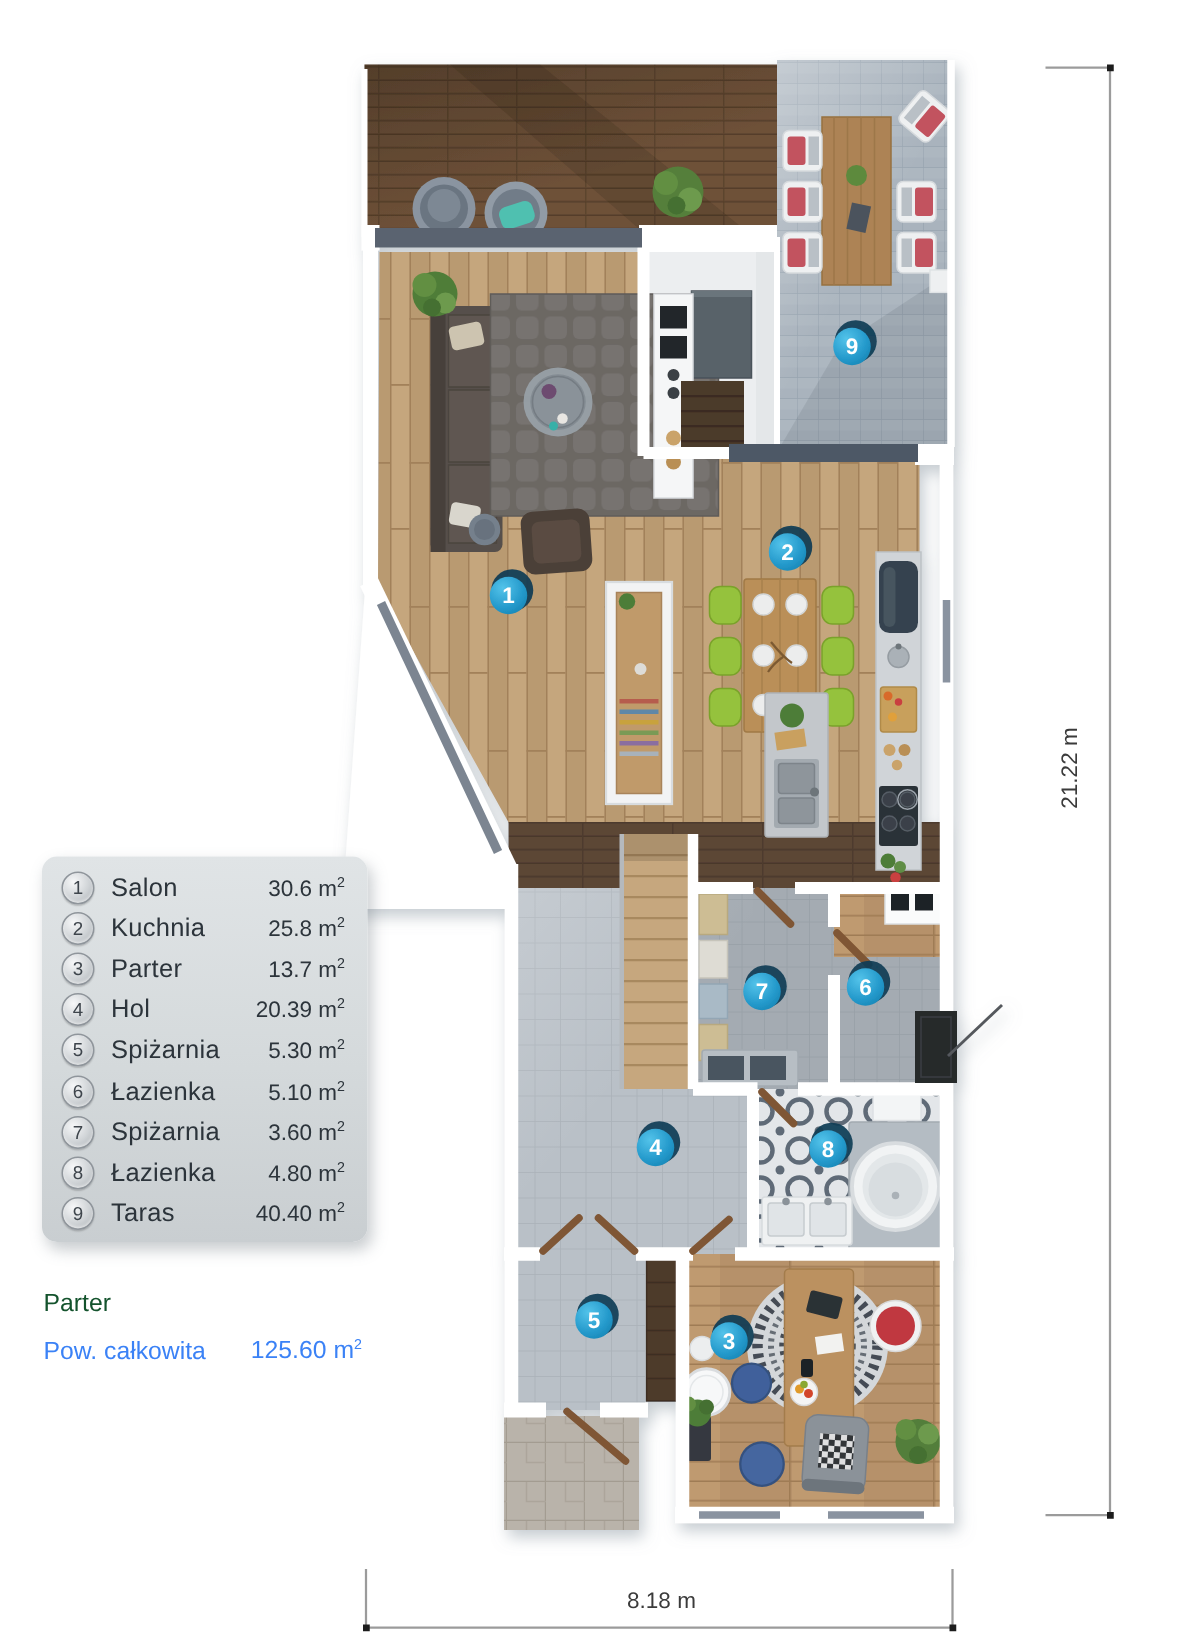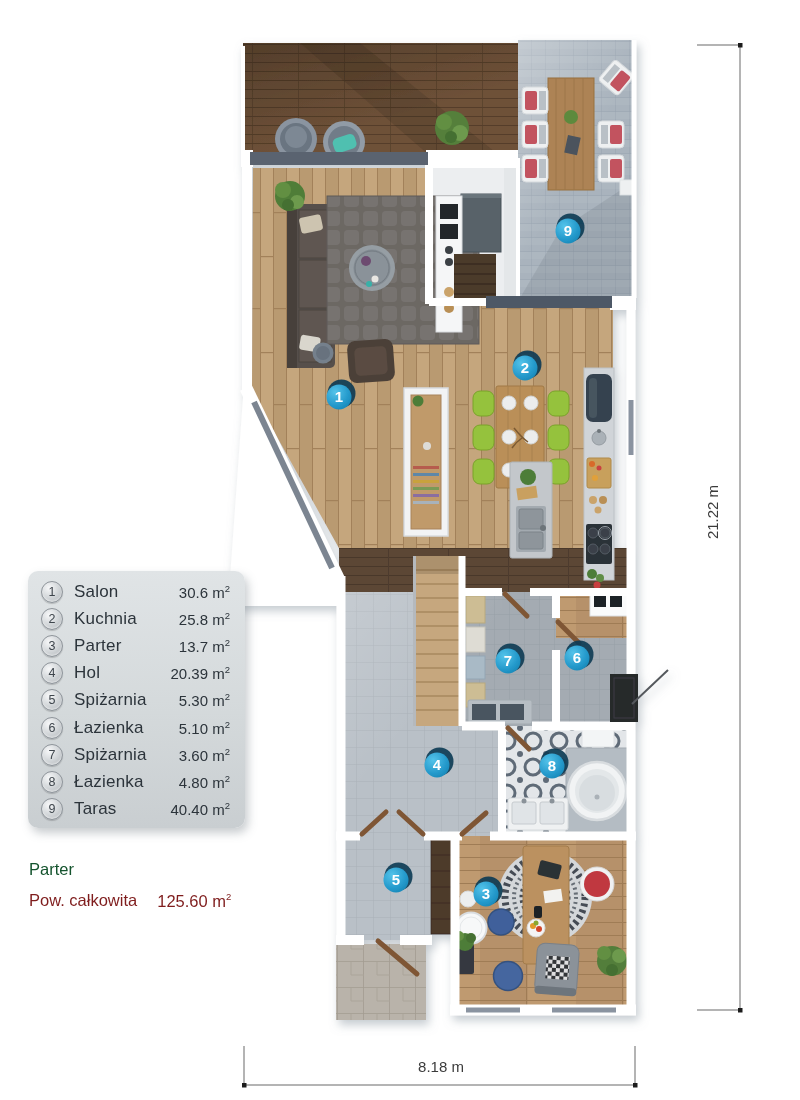--- a/index.html
+++ b/index.html
@@ -12,22 +12,22 @@
   .lrow{display:flex;align-items:center;height:27.2px;padding:0 15px 0 13px}
   .lnum{width:20px;height:20px;border-radius:50%;flex:0 0 auto;
     background:radial-gradient(circle at 35% 30%,#f7f8f9,#cfd3d6 55%,#a9aeb3);
     border:1px solid #8f959b;color:#3e454c;font-size:12.5px;
     display:flex;align-items:center;justify-content:center;
     box-shadow:inset 0 -1px 2px rgba(255,255,255,.6),0 1px 1px rgba(0,0,0,.18)}
   .lname{margin-left:11px;font-size:17px;color:#2c343b;letter-spacing:.2px}
   .larea{margin-left:auto;font-size:15px;color:#2c343b;white-space:nowrap}
   sup{font-size:9.5px}
   .floor-label{position:absolute;left:29px;top:860px;font-size:16.5px;color:#14532d}
-  .total-row{position:absolute;left:29px;top:891px;font-size:16.5px;color:#7f1d1d;display:flex;align-items:flex-start}
-  .total-value{margin-left:20px;white-space:nowrap}
+  .total-row{position:absolute;left:29px;top:891px;font-size:16.5px;color:#3b82f6;display:flex;align-items:flex-end}
+  .total-value{margin-left:30px;white-space:nowrap}
   .dim{font-size:15px;fill:#3b3b3b;font-family:"Liberation Sans",sans-serif}
   .marker-num{font-size:15px;font-weight:bold;fill:#ffffff;text-anchor:middle;font-family:"Liberation Sans",sans-serif}
 </style>
 </head>
 <body>
 
 <div class="page">
 
 <svg class="plan" viewBox="0 0 800 1100">
   <defs>

